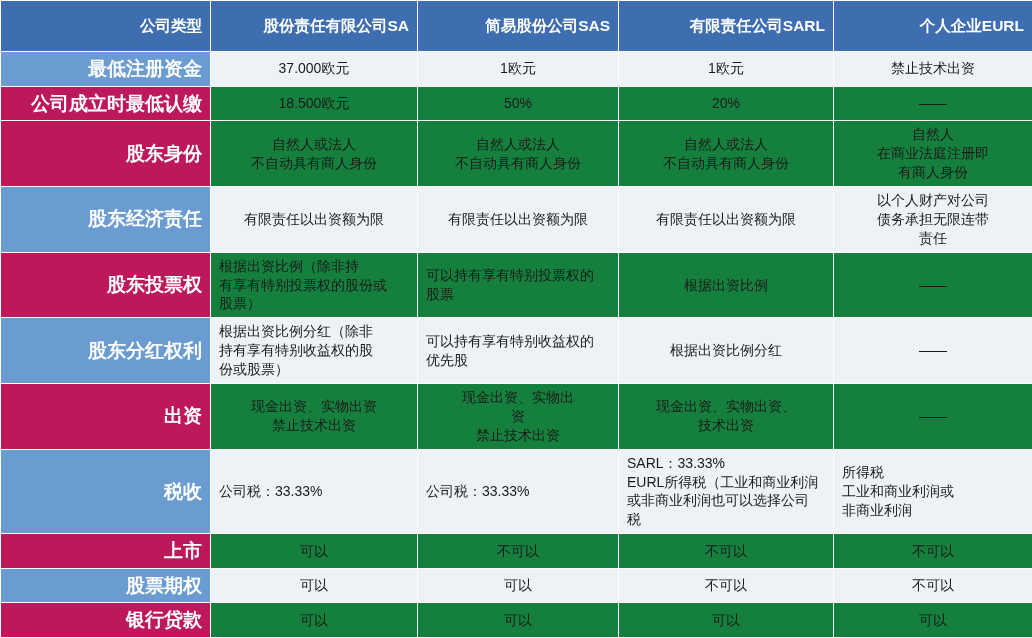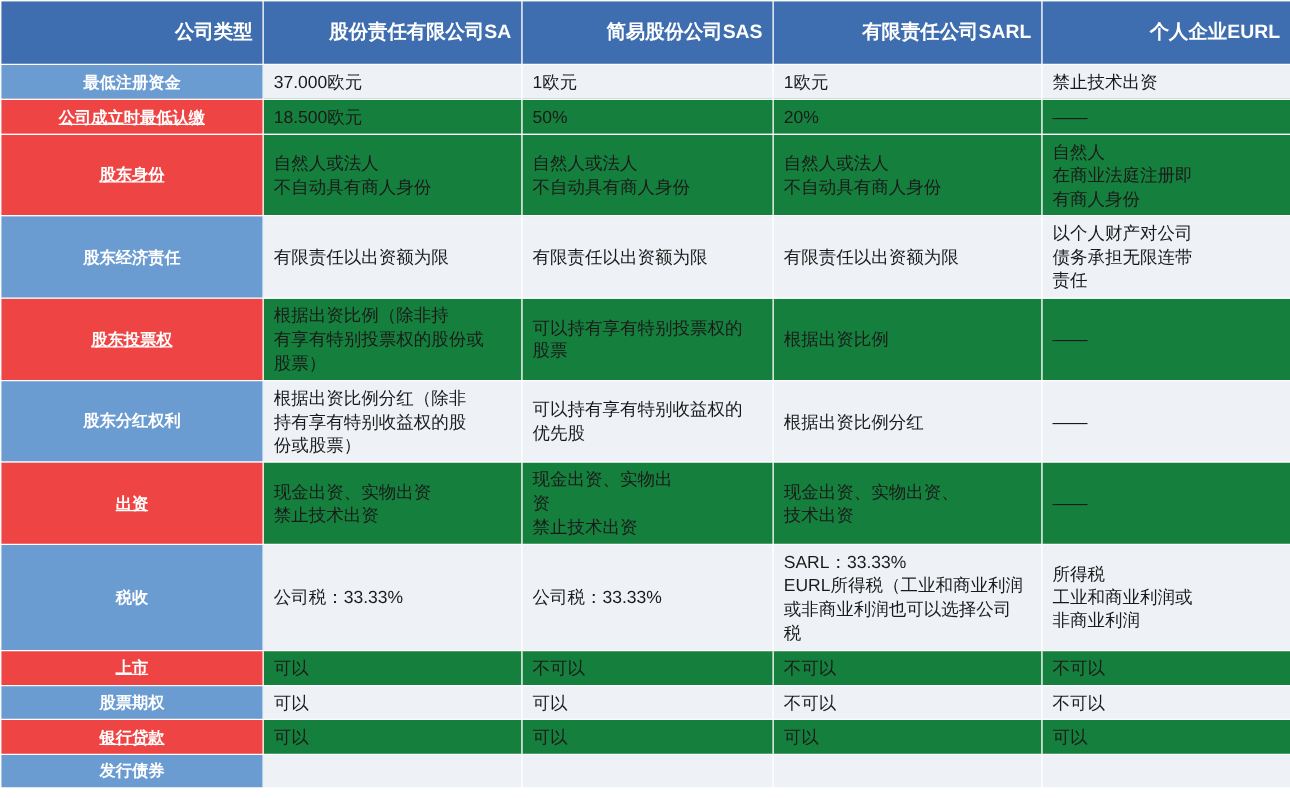--- a/index.html
+++ b/index.html
@@ -40,37 +40,36 @@
     height: 38px;
     padding: 6px 8px;
   }
   thead th.head-first {
     background: #3f6eb0;
   }
   td.rowhead {
     background: #6a9bd1;
     color: #ffffff;
     font-weight: bold;
-    text-align: center;
-    font-size: 13px;
+    text-align: right;
+    font-size: 19px;
   }
   td.cell {
     background: #eef2f7;
     color: #1a1a1a;
-    text-align: left;
+    text-align: center;
   }
   td.cell.left {
     text-align: left;
   }
   tr.alt td.cell {
     background: #15803d;
   }
   tr.alt td.rowhead {
-    background: #ef4444;
-    text-decoration: underline;
+    background: #be185d;
   }
   .nl { display: block; }
 </style>
 </head>
 <body>
 
 <table class="comparison">
   <colgroup>
     <col class="c0">
       <col class="c1">

